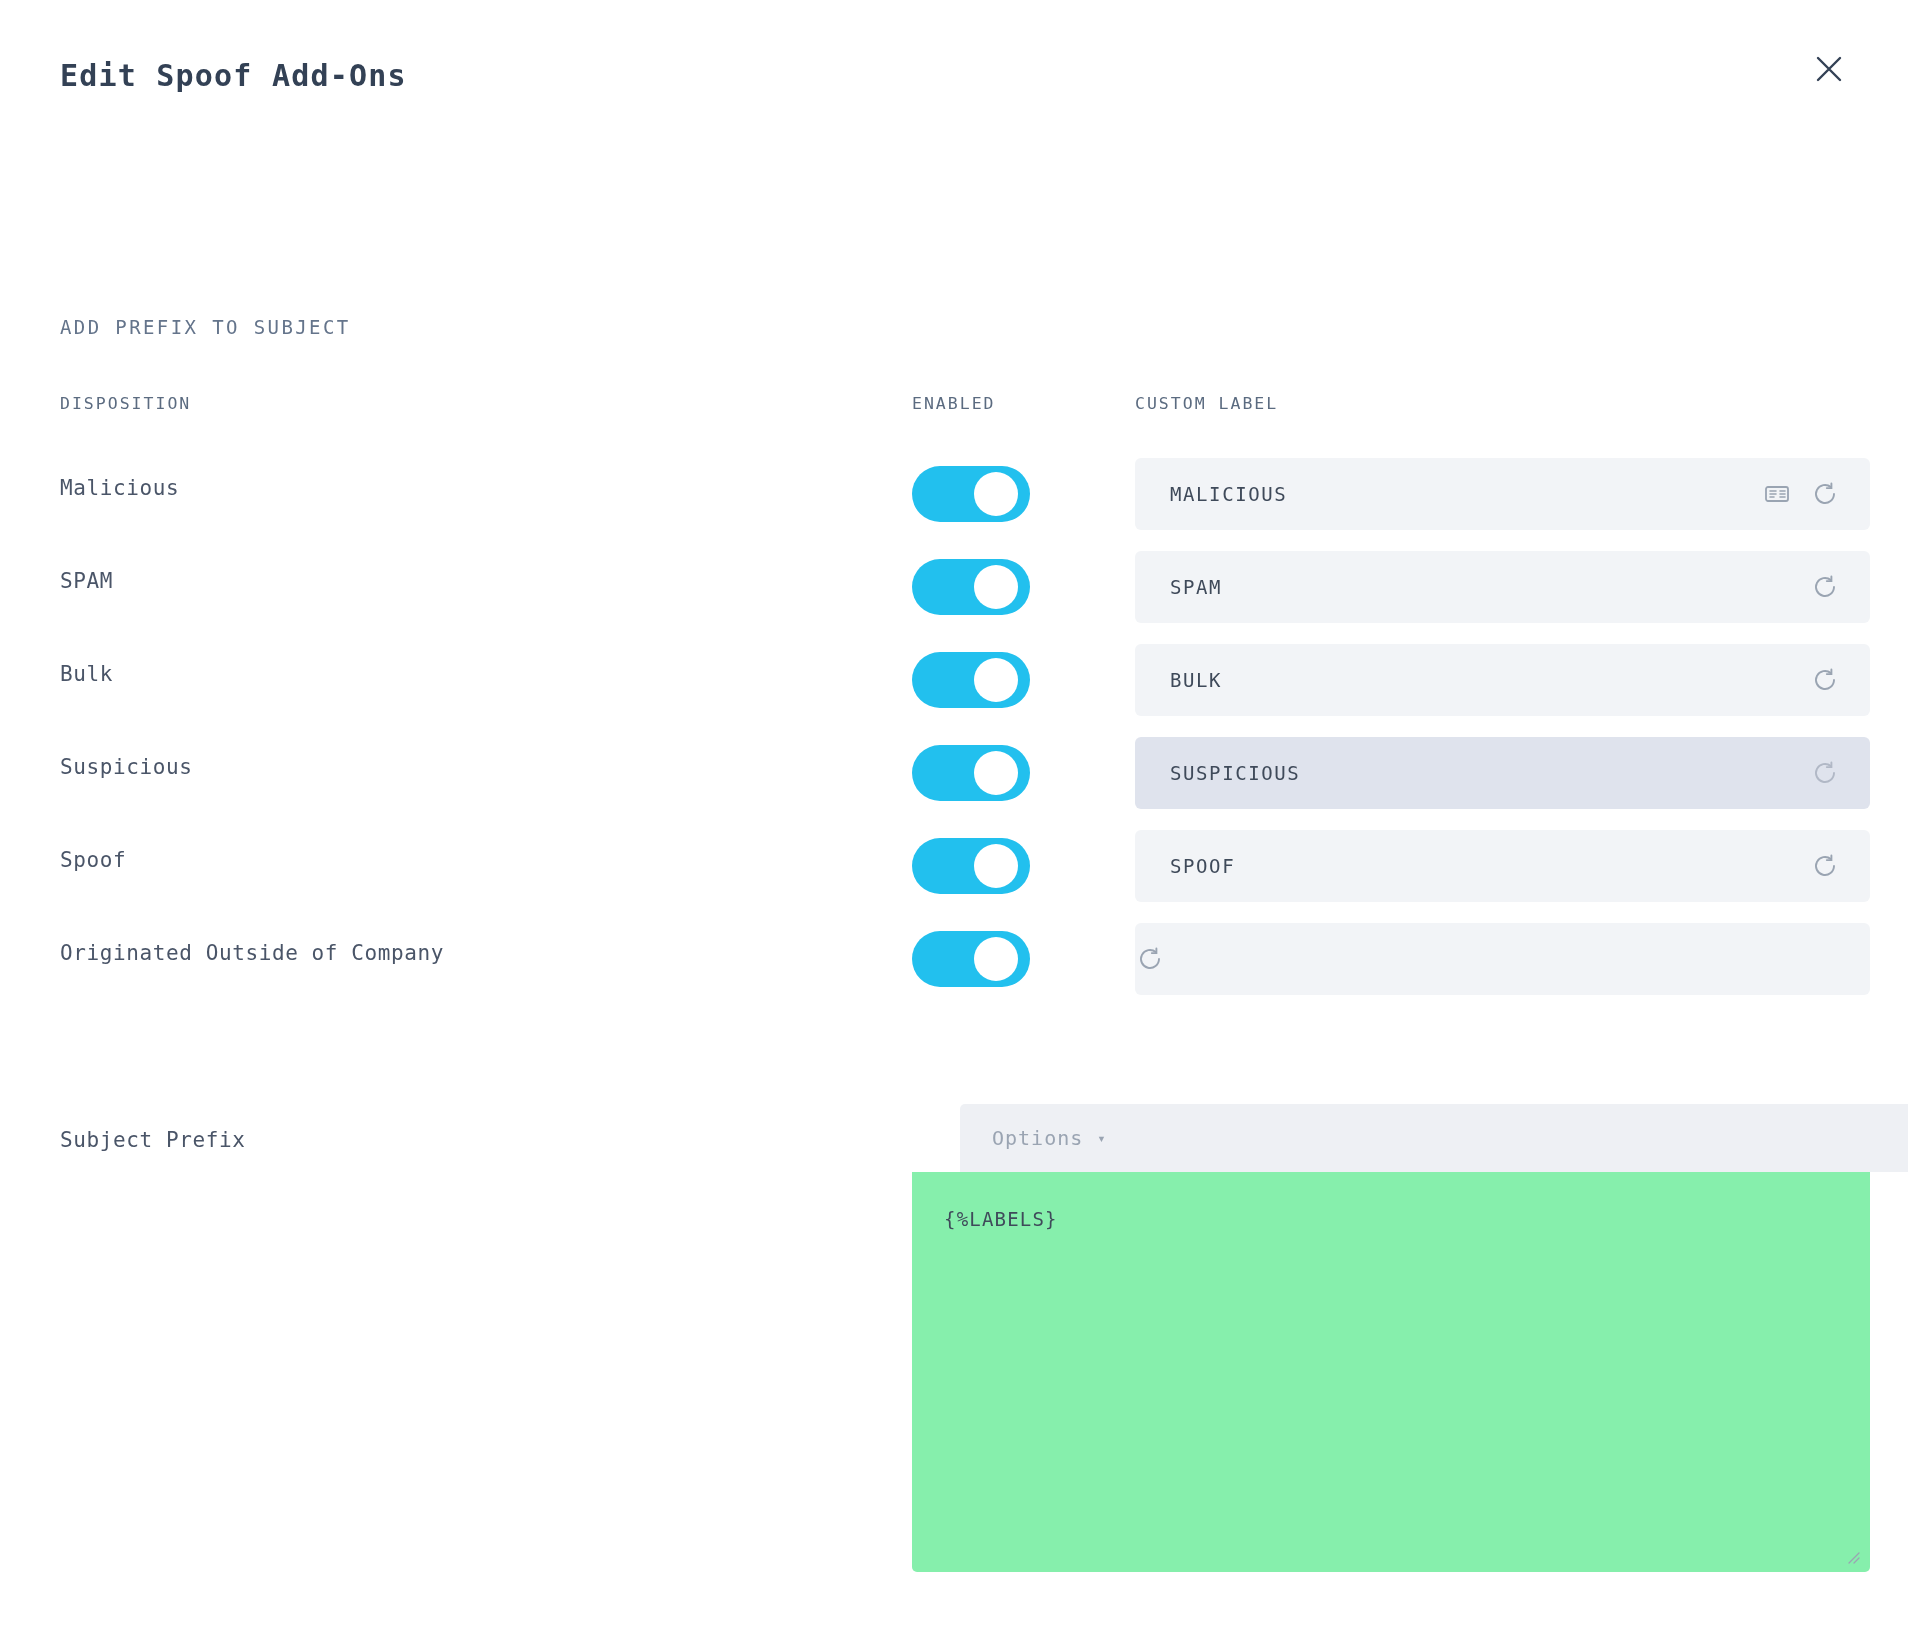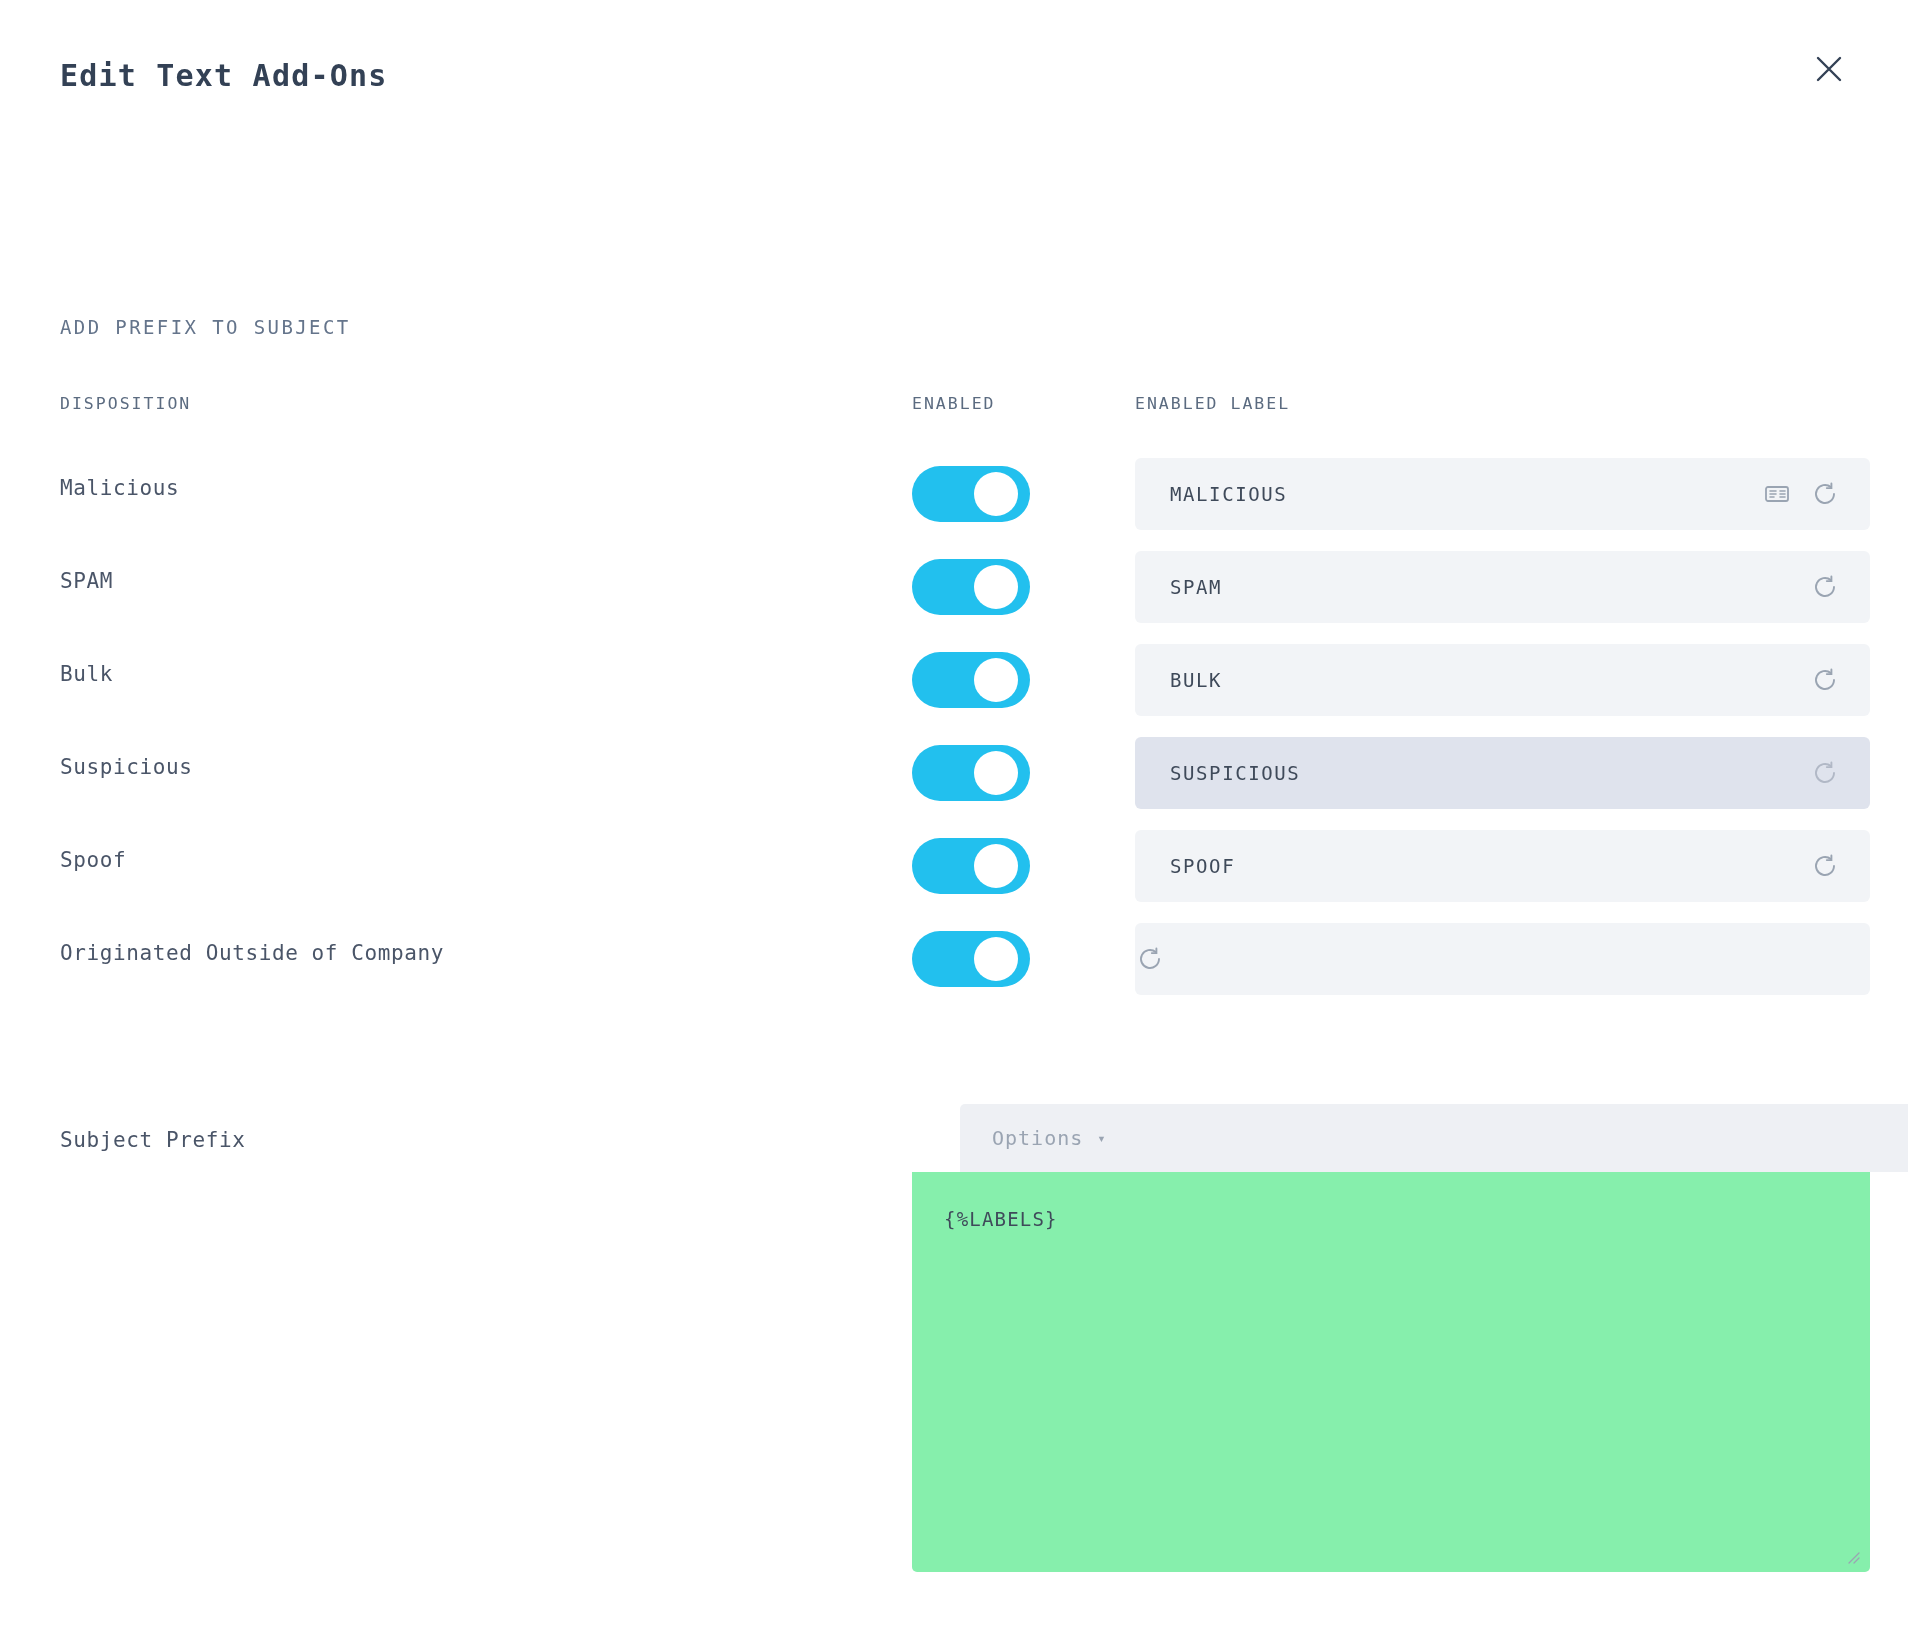--- a/index.html
+++ b/index.html
@@ -214,33 +214,33 @@
     color: #9aa4b2;
     cursor: nwse-resize;
   }
   .resize-handle svg { display: block; }
 </style>
 </head>
 <body>
 
 <div class="dialog">
 
-  <div class="dialog-title">Edit Text Add-Ons</div>
+  <div class="dialog-title">Edit Spoof Add-Ons</div>
 
   <div class="close-btn">
     <svg width="30" height="30" viewBox="0 0 30 30" aria-hidden="true">
       <path d="M4 4 L26 26 M26 4 L4 26" stroke="currentColor" stroke-width="2.4" fill="none" stroke-linecap="round"></path>
     </svg>
   </div>
 
   <div class="section-title">ADD PREFIX TO SUBJECT</div>
 
   <div class="col-head disposition">DISPOSITION</div>
   <div class="col-head enabled">ENABLED</div>
-  <div class="col-head custom-label">ENABLED LABEL</div>
+  <div class="col-head custom-label">CUSTOM LABEL</div>
 
   <div class="rows">
 
     <div class="row">
       <div class="row-label">Malicious</div>
       <div class="toggle">
         <div class="knob"></div>
       </div>
       <div class="label-field">
         <div class="value">MALICIOUS</div>

